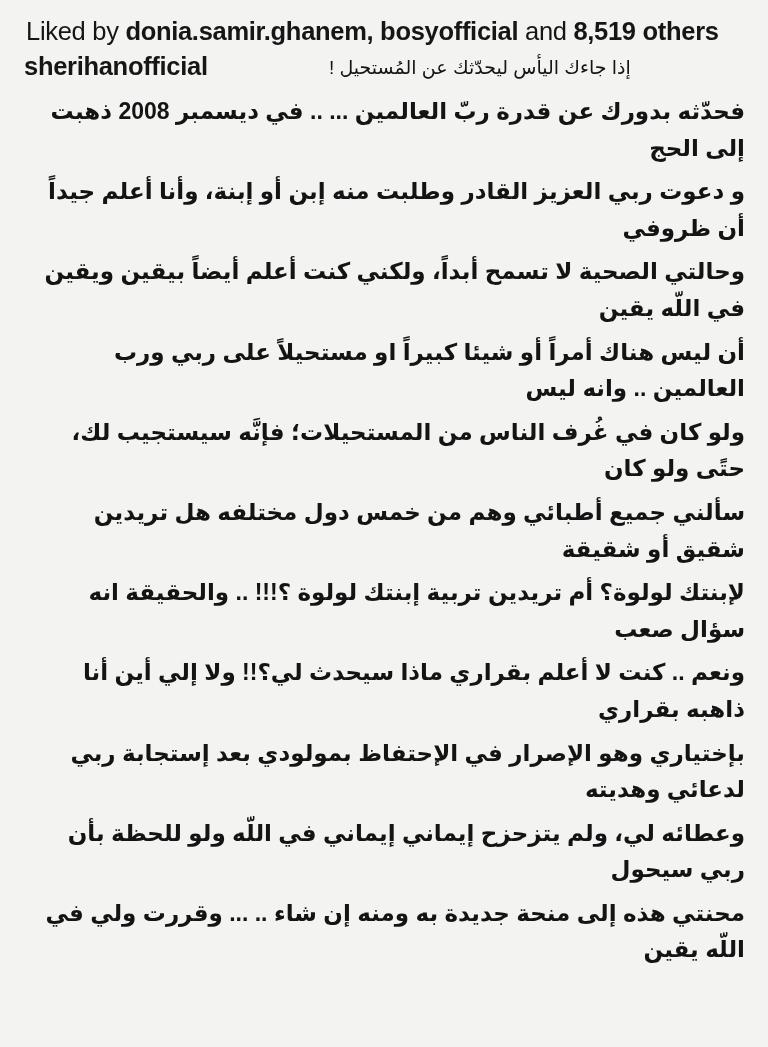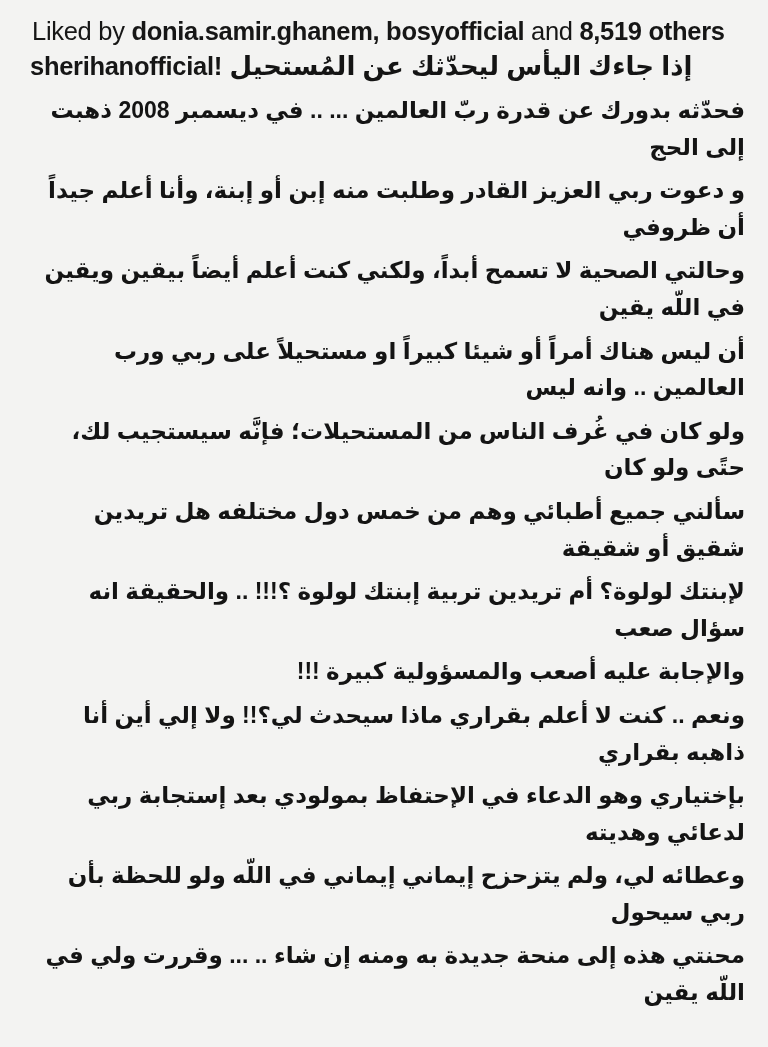--- a/index.html
+++ b/index.html
@@ -15,21 +15,21 @@
     color: #1a1a1a;
     overflow: hidden;
   }
 
   .screen {
     position: relative;
     width: 768px;
     height: 1047px;
     background: #f3f3f2;
     box-sizing: border-box;
-    padding: 10px 14px 0 30px;
+    padding: 10px 14px 0 24px;
   }
 
   
   .likes-line {
     direction: ltr;
     text-align: left;
     font-size: 25.5px;
     line-height: 34px;
     letter-spacing: -0.3px;
     color: #161616;
@@ -51,40 +51,40 @@
     line-height: 36.6px;
     color: #141414;
     margin: 0 2px 0 0;
     font-weight: 600;
     word-spacing: 0px;
   }
 
   
   .caption-first {
     direction: rtl;
-    text-align: left;
+    text-align: center;
     font-size: 23px;
     line-height: 36px;
     margin: 0 2px 0 0;
     white-space: nowrap;
     position: relative;
   }
   .username {
     direction: ltr;
     unicode-bidi: isolate;
     font-family: "Liberation Sans", "DejaVu Sans", sans-serif;
     font-weight: 700;
     font-size: 25.5px;
     letter-spacing: -0.3px;
     color: #161616;
     float: left;
   }
   .first-arabic {
-    font-weight: 700;
-    font-size: 26px;
+    font-weight: 400;
+    font-size: 19px;
     color: #141414;
   }
 
   .caption p {
     margin: 7px;
     padding: 0;
   }
 </style>
 </head>
 <body>
@@ -102,21 +102,20 @@
 
   <div class="caption">
 
     <p>فحدّثه بدورك عن قدرة ربّ العالمين ... .. في ديسمبر 2008 ذهبت إلى الحج</p>
     <p>و دعوت ربي العزيز القادر وطلبت منه إبن أو إبنة، وأنا أعلم جيداً أن ظروفي</p>
     <p>وحالتي الصحية لا تسمح أبداً، ولكني كنت أعلم أيضاً بيقين ويقين في اللّه يقين</p>
     <p>أن ليس هناك أمراً أو شيئا كبيراً او مستحيلاً على ربي ورب العالمين .. وانه ليس</p>
     <p>ولو كان في غُرف الناس من المستحيلات؛ فإنَّه سيستجيب لك، حتًى ولو كان</p>
     <p>سألني جميع أطبائي وهم من خمس دول مختلفه هل تريدين شقيق أو شقيقة</p>
     <p>لإبنتك لولوة؟ أم تريدين تربية إبنتك لولوة ؟!!! .. والحقيقة انه سؤال صعب</p>
-    <p>والإجابة عليه أصعب والمسؤولية كبيرة !!!</p>
     <p>ونعم .. كنت لا أعلم بقراري ماذا سيحدث لي؟!! ولا  إلي أين أنا ذاهبه بقراري</p>
-    <p>بإختياري وهو الدعاء في الإحتفاظ بمولودي بعد إستجابة ربي لدعائي وهديته</p>
+    <p>بإختياري وهو الإصرار في الإحتفاظ بمولودي بعد إستجابة ربي لدعائي وهديته</p>
     <p>وعطائه لي، ولم يتزحزح إيماني إيماني في اللّه ولو للحظة بأن ربي سيحول</p>
     <p>محنتي هذه إلى منحة جديدة به ومنه إن شاء .. ... وقررت ولي في اللّه يقين</p>
 
   </div>
 
 </div>
 
 </body></html>

